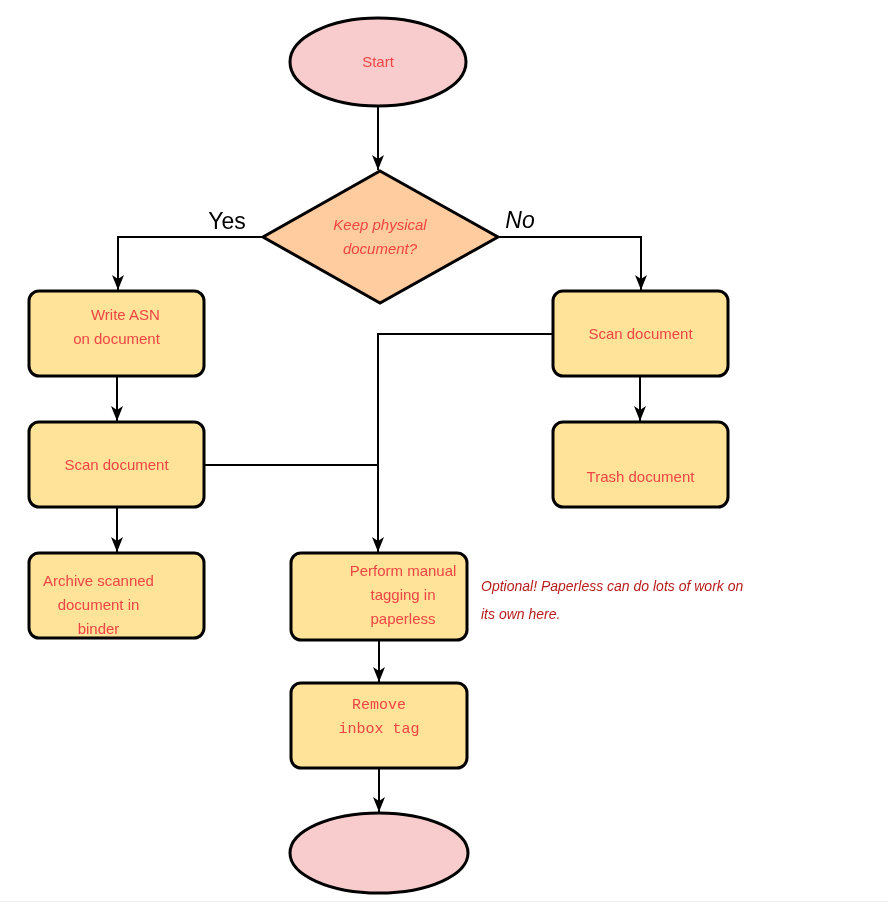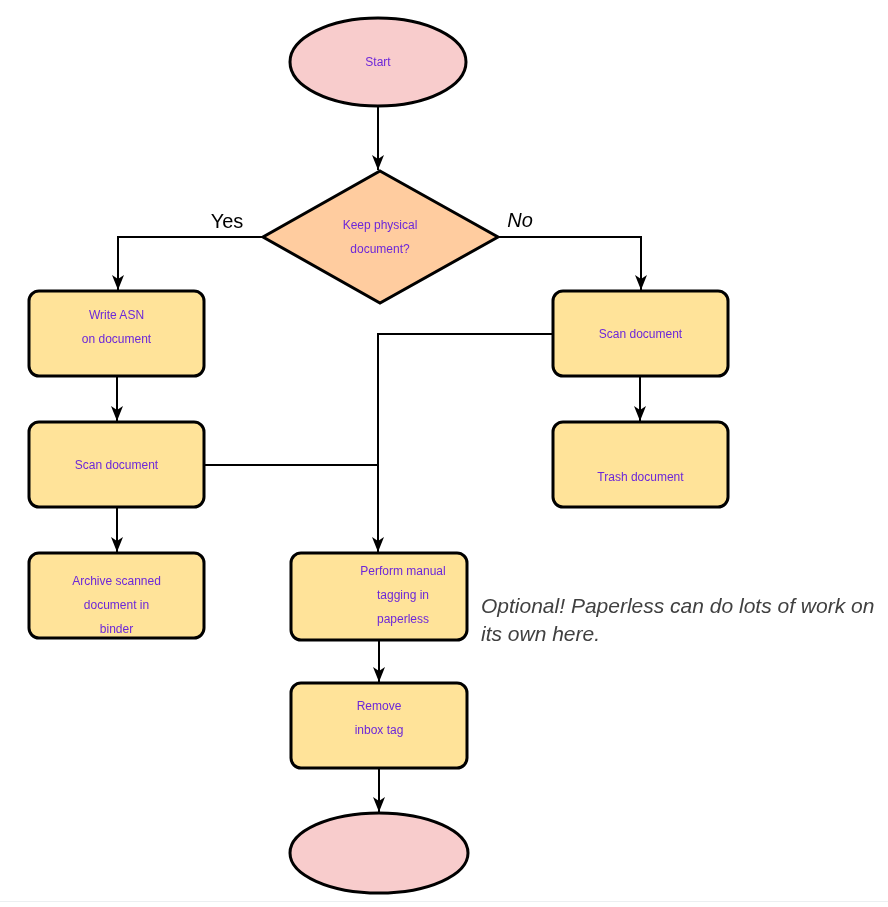--- a/index.html
+++ b/index.html
@@ -28,42 +28,42 @@
     stroke: #000000;
     stroke-width: 2;
     fill: none;
   }
   .node-label {
     position: absolute;
     display: flex;
     align-items: center;
     justify-content: center;
     text-align: center;
-    font-size: 12px;
+    font-size: 15px;
     line-height: 24px;
-    color: #6d28d9;
+    color: #ef4444;
     white-space: pre-line;
     pointer-events: none;
   }
   .edge-label {
     position: absolute;
-    font-size: 20px;
+    font-size: 23px;
     color: #000000;
     transform: translate(-50%, -50%);
     pointer-events: none;
   }
   .annotation {
     position: absolute;
     left: 481px;
-    top: 592px;
+    top: 572px;
     width: 404px;
-    font-size: 21px;
+    font-size: 14px;
     line-height: 28px;
     font-style: italic;
-    color: #404040;
+    color: #b91c1c;
     white-space: pre-line;
   }
   .bottom-rule {
     position: absolute;
     left: 0;
     top: 901px;
     width: 888px;
     height: 1px;
     background: #eceff1;
   }
@@ -98,41 +98,41 @@
     <rect class="shape" x="29" y="553" width="175" height="85" rx="10" ry="10" fill="#ffe399"></rect>
     <rect class="shape" x="553" y="291" width="175" height="85" rx="10" ry="10" fill="#ffe399"></rect>
     <rect class="shape" x="553" y="422" width="175" height="85" rx="10" ry="10" fill="#ffe399"></rect>
     <rect class="shape" x="291" y="553" width="176" height="87" rx="10" ry="10" fill="#ffe399"></rect>
     <rect class="shape" x="291" y="683" width="176" height="85" rx="10" ry="10" fill="#ffe399"></rect>
     <ellipse class="shape" cx="379" cy="853" rx="89" ry="40" fill="#f8cccc"></ellipse>
   </svg>
 
   <div class="node-label" style="left:290px; top:18px; width:176px; height:88px;">Start</div>
 
-  <div class="node-label" style="left:281px; top:183px; width:198px; height:108px;">Keep physical
+  <div class="node-label" style="left:281px; top:183px; width:198px; height:108px;font-style:italic;">Keep physical
 document?</div>
 
-  <div class="node-label" style="left:29px; top:291px; width:175px; height:72px;">Write ASN
+  <div class="node-label" style="left:29px; top:291px; width:175px; height:72px;text-align:right;">Write ASN
 on document</div>
 
   <div class="node-label" style="left:29px; top:422px; width:175px; height:85px;">Scan document</div>
 
-  <div class="node-label" style="left:29px; top:553px; width:175px; height:104px;">Archive scanned
+  <div class="node-label" style="left:11px; top:553px; width:175px; height:104px;">Archive scanned
 document in
 binder</div>
 
   <div class="node-label" style="left:553px; top:291px; width:175px; height:85px;">Scan document</div>
 
   <div class="node-label" style="left:553px; top:434px; width:175px; height:85px;">Trash document</div>
 
   <div class="node-label" style="left:291px; top:553px; width:176px; height:83px;margin-left:24px;">Perform manual
 tagging in
 paperless</div>
 
-  <div class="node-label" style="left:291px; top:683px; width:176px; height:69px;">Remove
+  <div class="node-label" style="left:291px; top:683px; width:176px; height:69px;font-family:Liberation Mono, monospace;">Remove
 inbox tag</div>
 
 
   <div class="edge-label" style="left:227px; top:221px;">Yes</div>
   <div class="edge-label" style="left:520px; top:220px;font-style:italic;">No</div>
 
   <div class="annotation">Optional! Paperless can do lots of work on
 its own here.</div>
 
   <div class="bottom-rule"></div>

